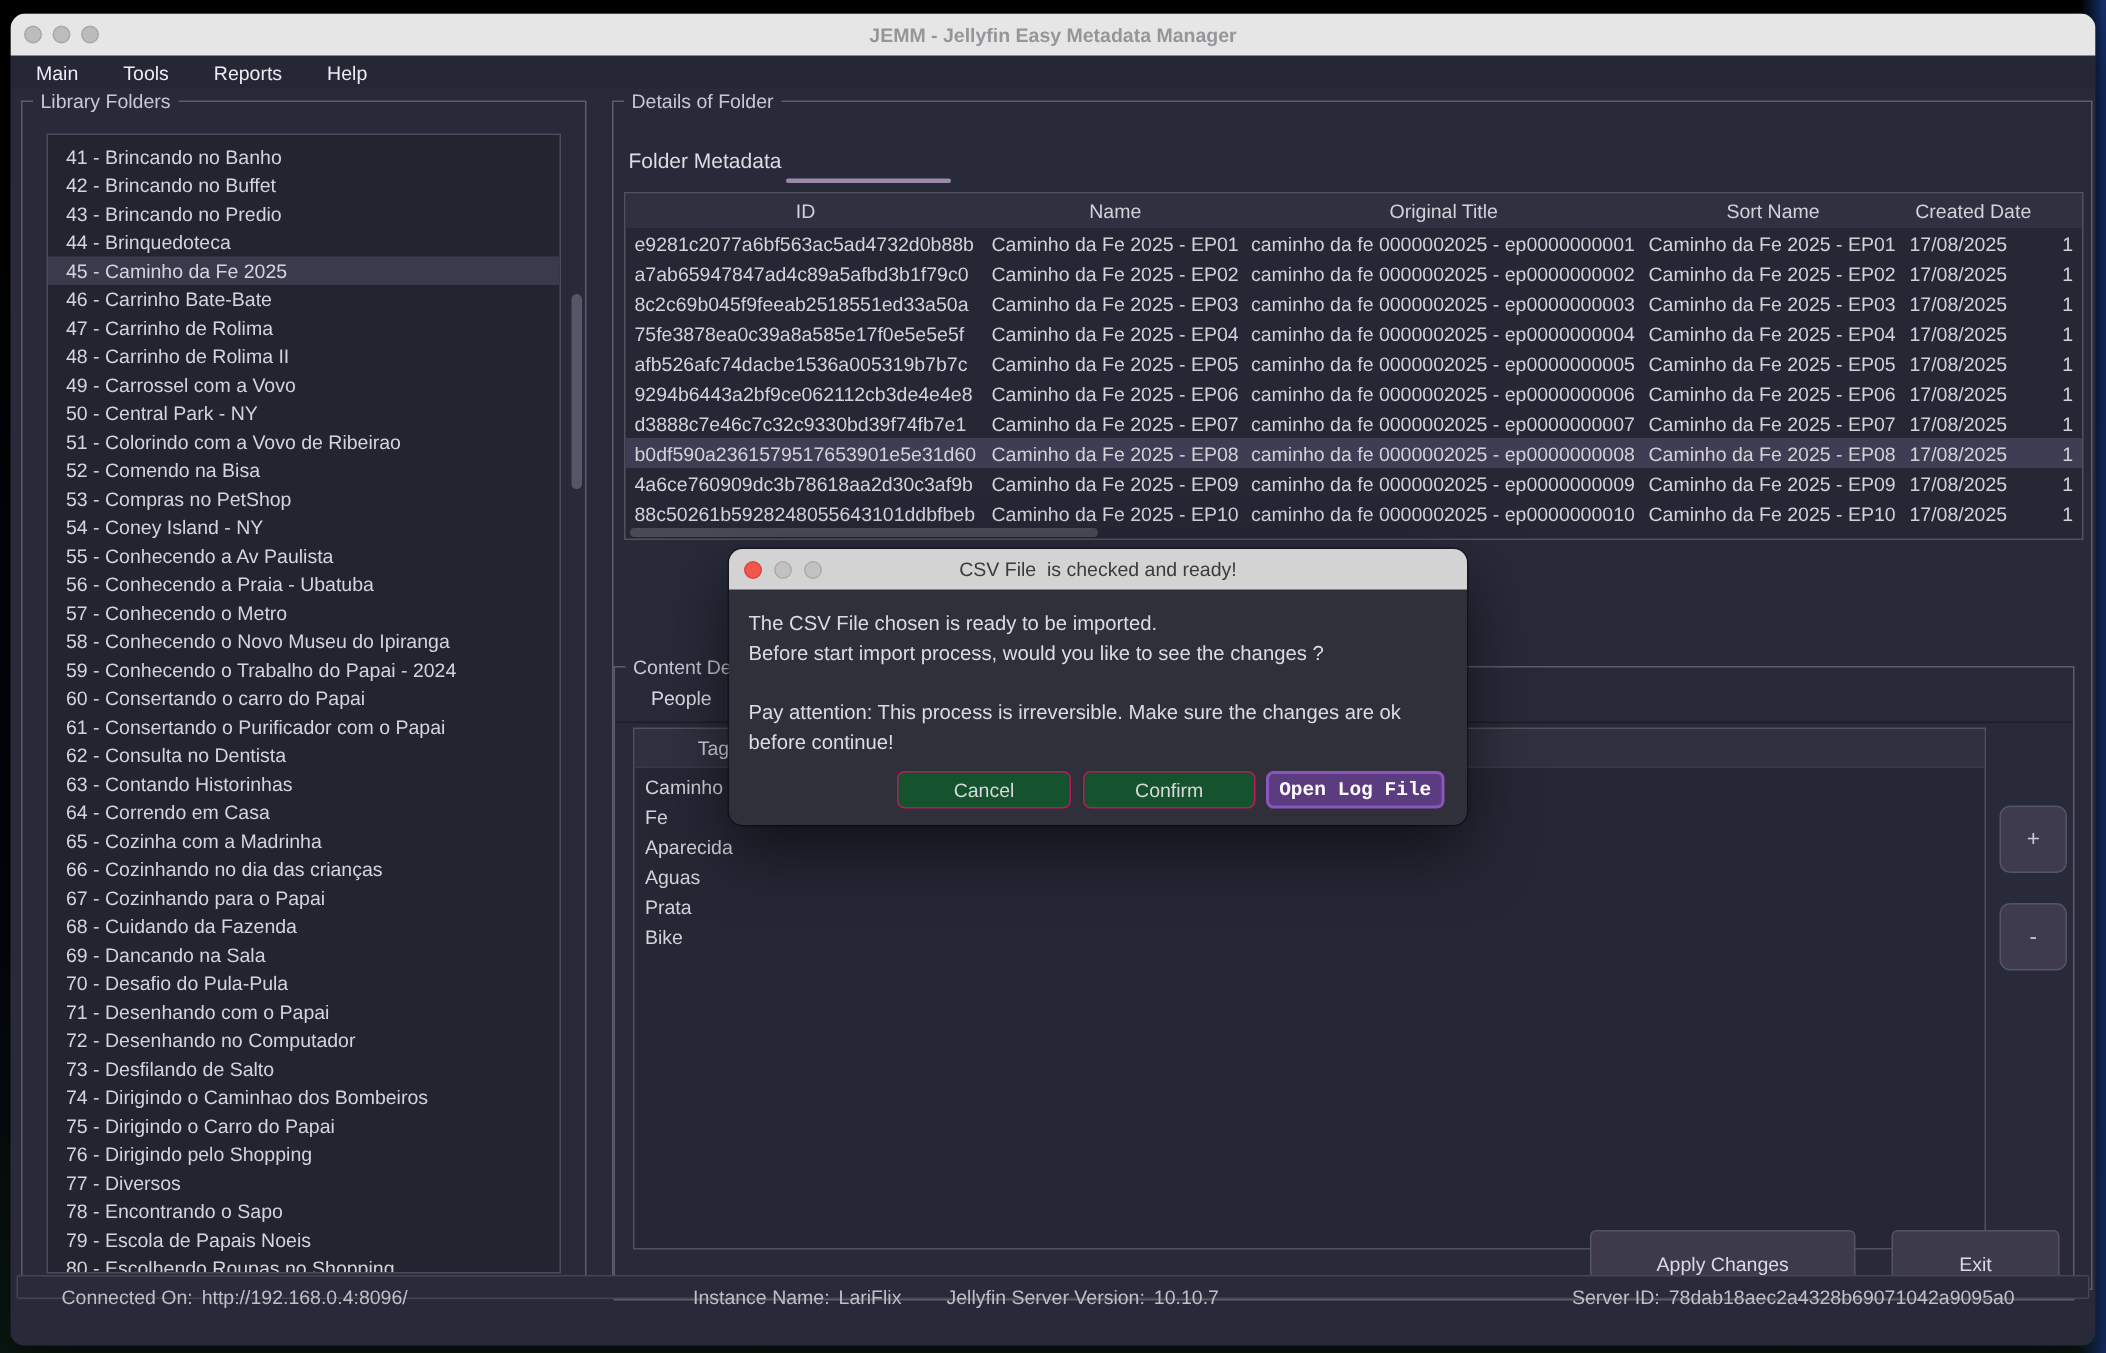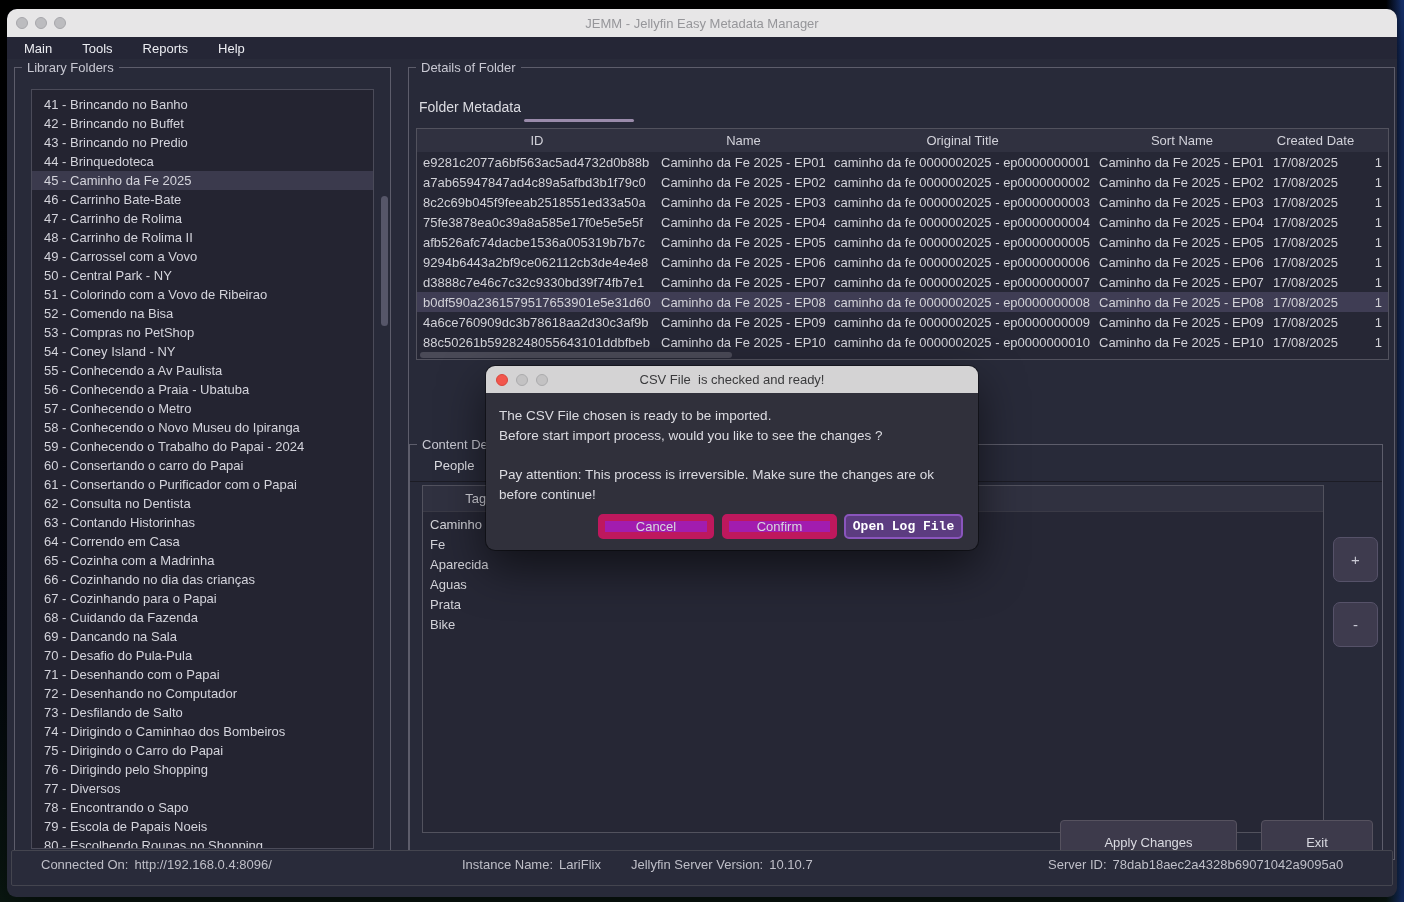--- a/index.html
+++ b/index.html
@@ -17,21 +17,21 @@
   .window {
     position:absolute; left:7px; top:9px; width:1390px; height:888px;
     background:#282a39; border-radius:10px 10px 9px 9px; overflow:hidden;
     box-shadow:0 14px 40px rgba(0,0,0,.6);
   }
   .titlebar { position:relative; height:28px; background:#e7e6e7; display:flex; align-items:center; }
   .traffic { display:flex; gap:7px; padding-left:9px; }
   .tl { width:12px; height:12px; border-radius:50%; background:#bcbcbf; border:1px solid #a7a7ab; }
   .titlebar .wtitle {
     position:absolute; left:0; right:0; text-align:center;
-    font-size:13px; font-weight:normal; color:#96969a; white-space:pre;
+    font-size:13px; font-weight:bold; color:#96969a; white-space:pre;
   }
   .menubar { height:22px; background:#252636; display:flex; align-items:center; padding-left:9px; }
   .menubar .mitem { color:#ecedf2; font-size:13px; padding:0 8px; margin-right:14px; }
 
   
   .groupbox { position:absolute; border:1px solid #5d5d6b; }
   .grouplabel {
     position:absolute; top:-8px; left:7px; background:#282a39; padding:0 5px;
     color:#c8c8d2; font-size:13px; white-space:nowrap;
   }
@@ -97,21 +97,21 @@
   .btn {
     position:absolute; height:44px; background:#3d3a4b; border:1px solid #56525f;
     border-radius:4px; color:#dadae2; font-size:13px;
     display:flex; align-items:center; justify-content:center;
   }
   .apply-btn { left:1053px; top:811px; width:177px; }
   .exit-btn  { left:1254px; top:811px; width:112px; }
 
   
   .statusbar {
-    position:absolute; left:4px; top:841px; width:1382px; height:36px;
+    position:absolute; left:4px; top:841px; width:1382px; height:16px;
     background:#292b3a; border:1px solid #44454f; border-radius:2px;
   }
   .status-seg { position:absolute; top:6px; font-size:13px; color:#bfbfc8; white-space:nowrap; }
   .status-seg .slabel { margin-right:6px; }
 
   
   .dialog {
     position:absolute; left:486px; top:366px; width:492px; height:184px;
     border-radius:9px; overflow:hidden; z-index:50;
     background:#30303b; box-shadow:0 18px 45px rgba(0,0,0,.55), 0 0 0 1px rgba(0,0,0,.4);
@@ -121,21 +121,21 @@
   .dtl { width:12px; height:12px; border-radius:50%; }
   .dtl.red { background:#f2564d; border:1px solid #d8473e; }
   .dtl.gray { background:#c3c2c3; border:1px solid #ababad; }
   .dlg-title {
     position:absolute; left:0; right:0; text-align:center;
     font-size:13px; font-weight:normal; color:#3a3a3c; white-space:pre;
   }
   .dlg-line { position:absolute; left:13px; font-size:13.5px; color:#dcdce2; }
   .dlg-warning { position:absolute; left:13px; width:462px; font-size:13.5px; color:#dcdce2; line-height:20px; }
   .dlg-btn {
-    position:absolute; top:148px; height:25px; background:#a21caf; border:7px solid #be185d;
+    position:absolute; top:148px; height:25px; background:#14532d; border:1px solid #be185d;
     border-radius:5px; color:#d8d8de; font-size:13px;
     display:flex; align-items:center; justify-content:center;
   }
   .dlg-cancel  { left:112px; width:116px; }
   .dlg-confirm { left:236px; width:115px; }
   .dlg-openlog {
     left:358px; width:119px; background:#5c3c80; border:2px solid #8a55bd;
     color:#ffffff; font-weight:bold;font-family:Liberation Mono, monospace;
   }
 </style>

